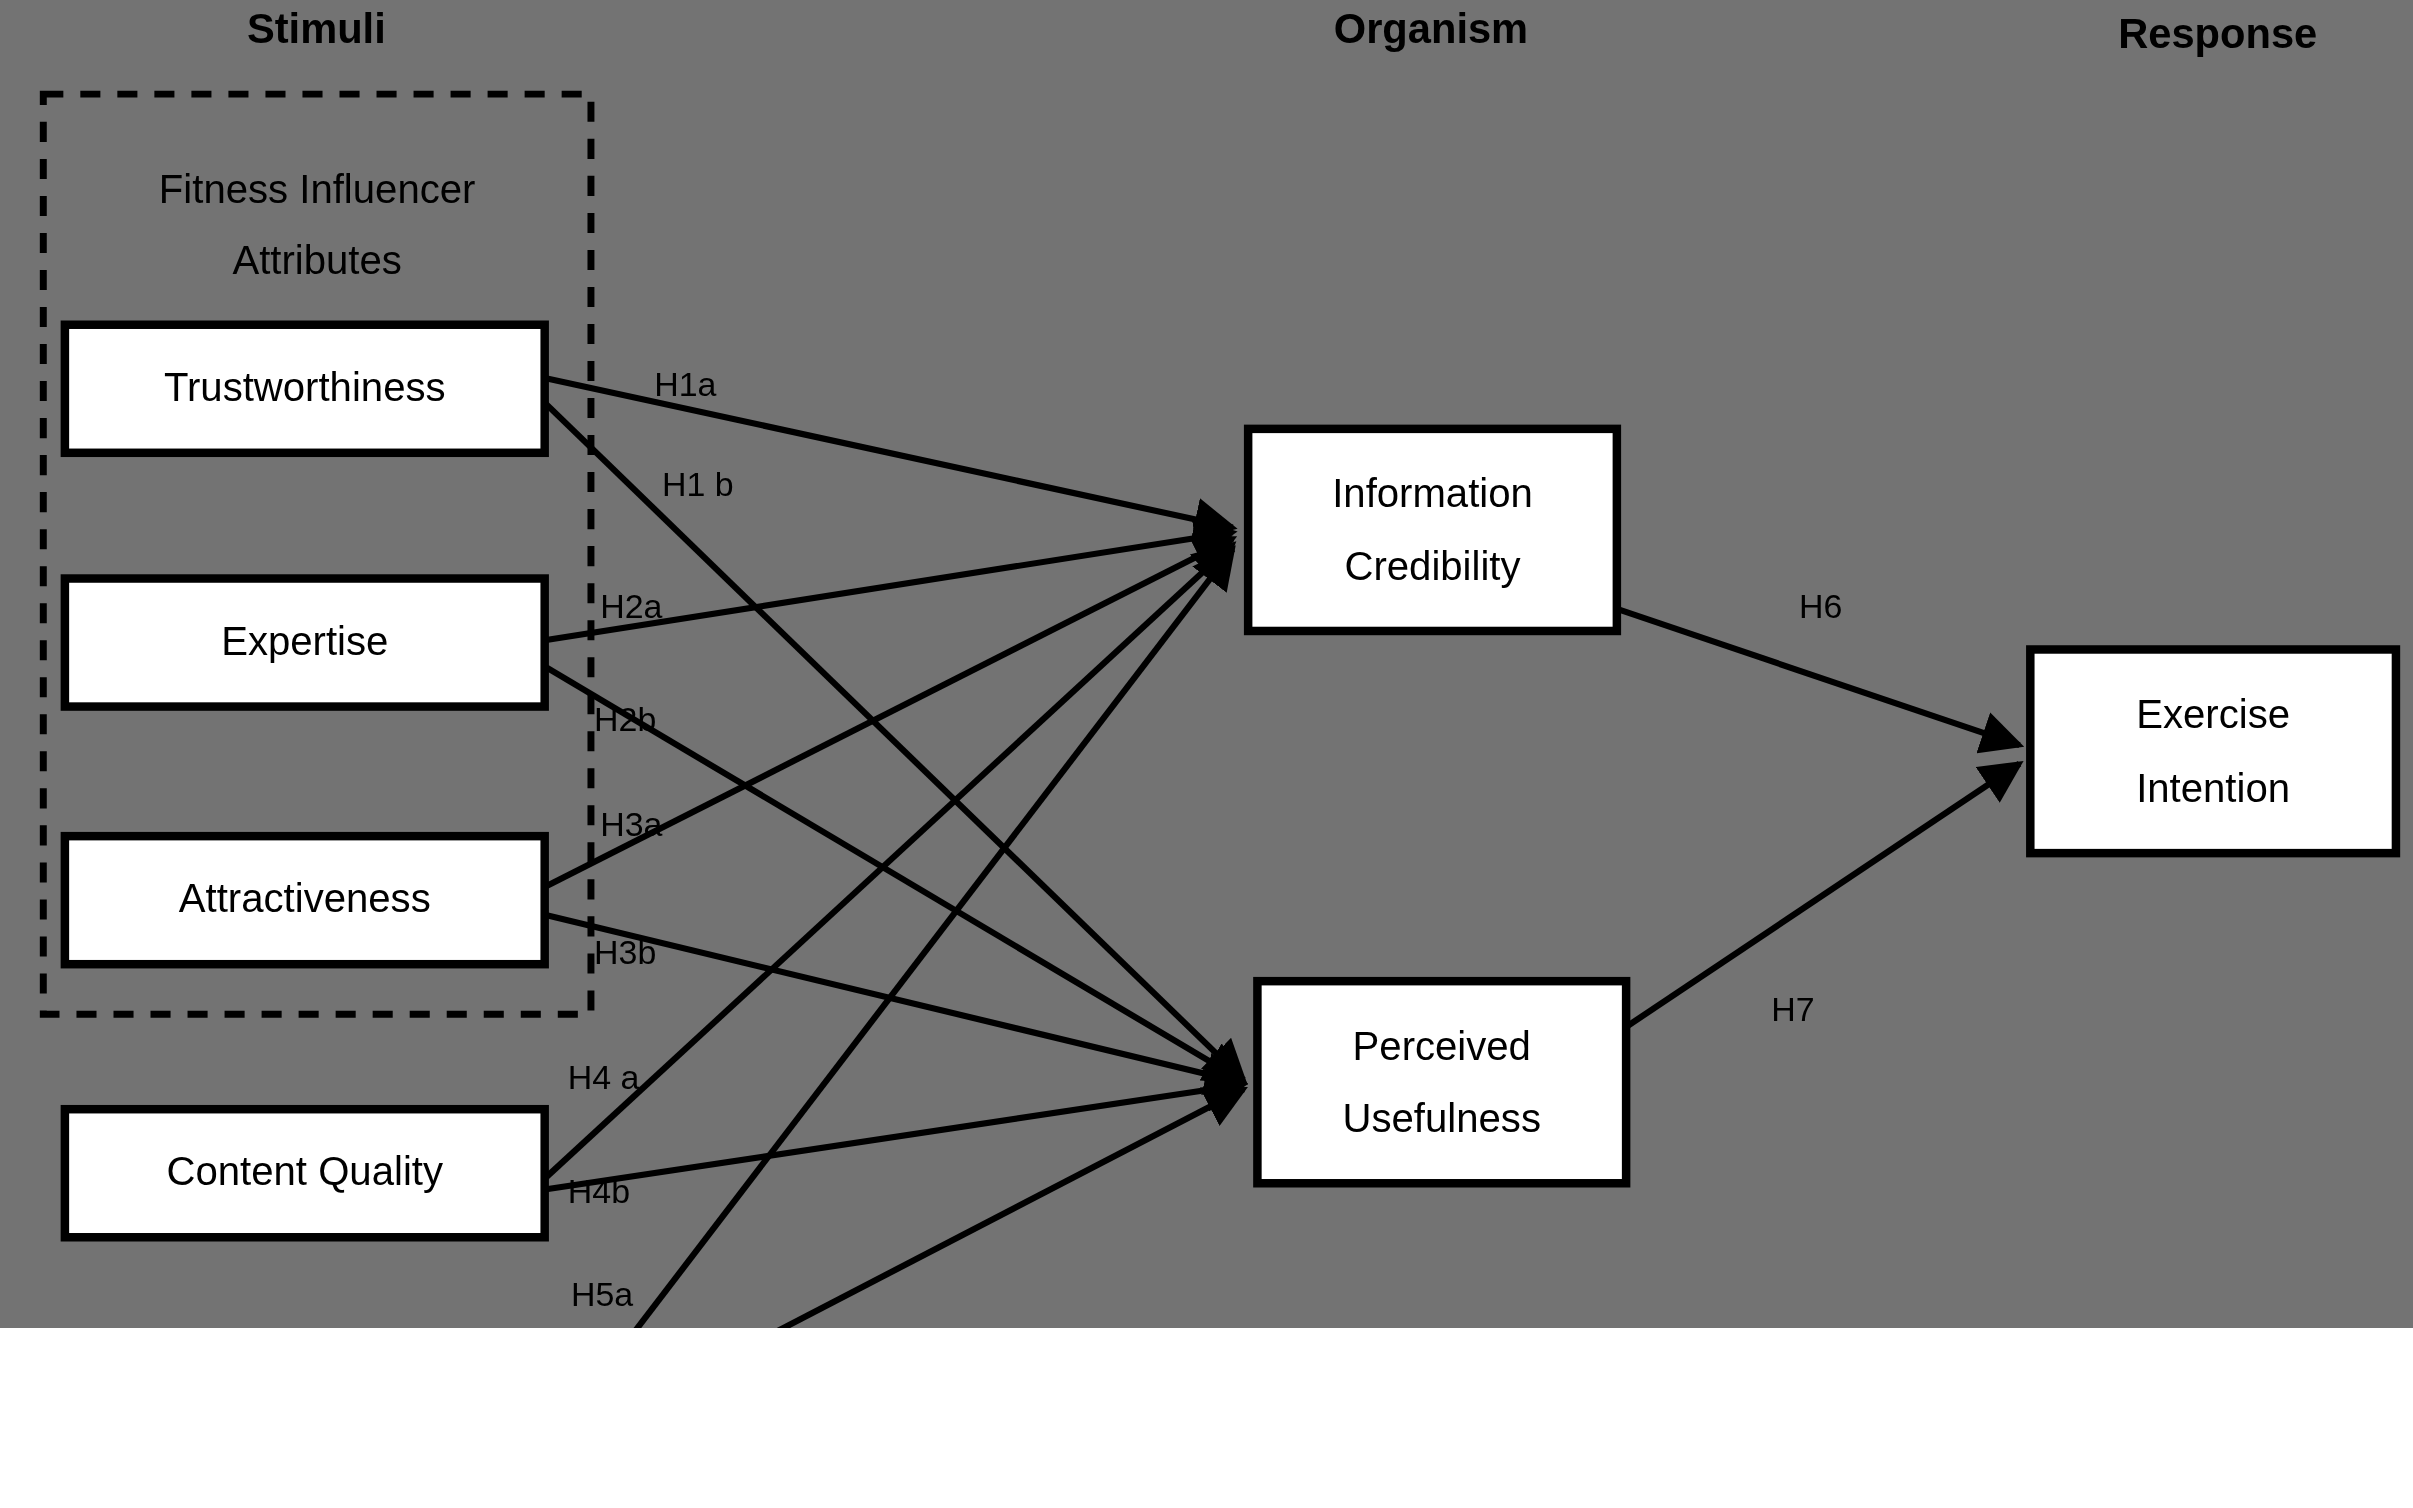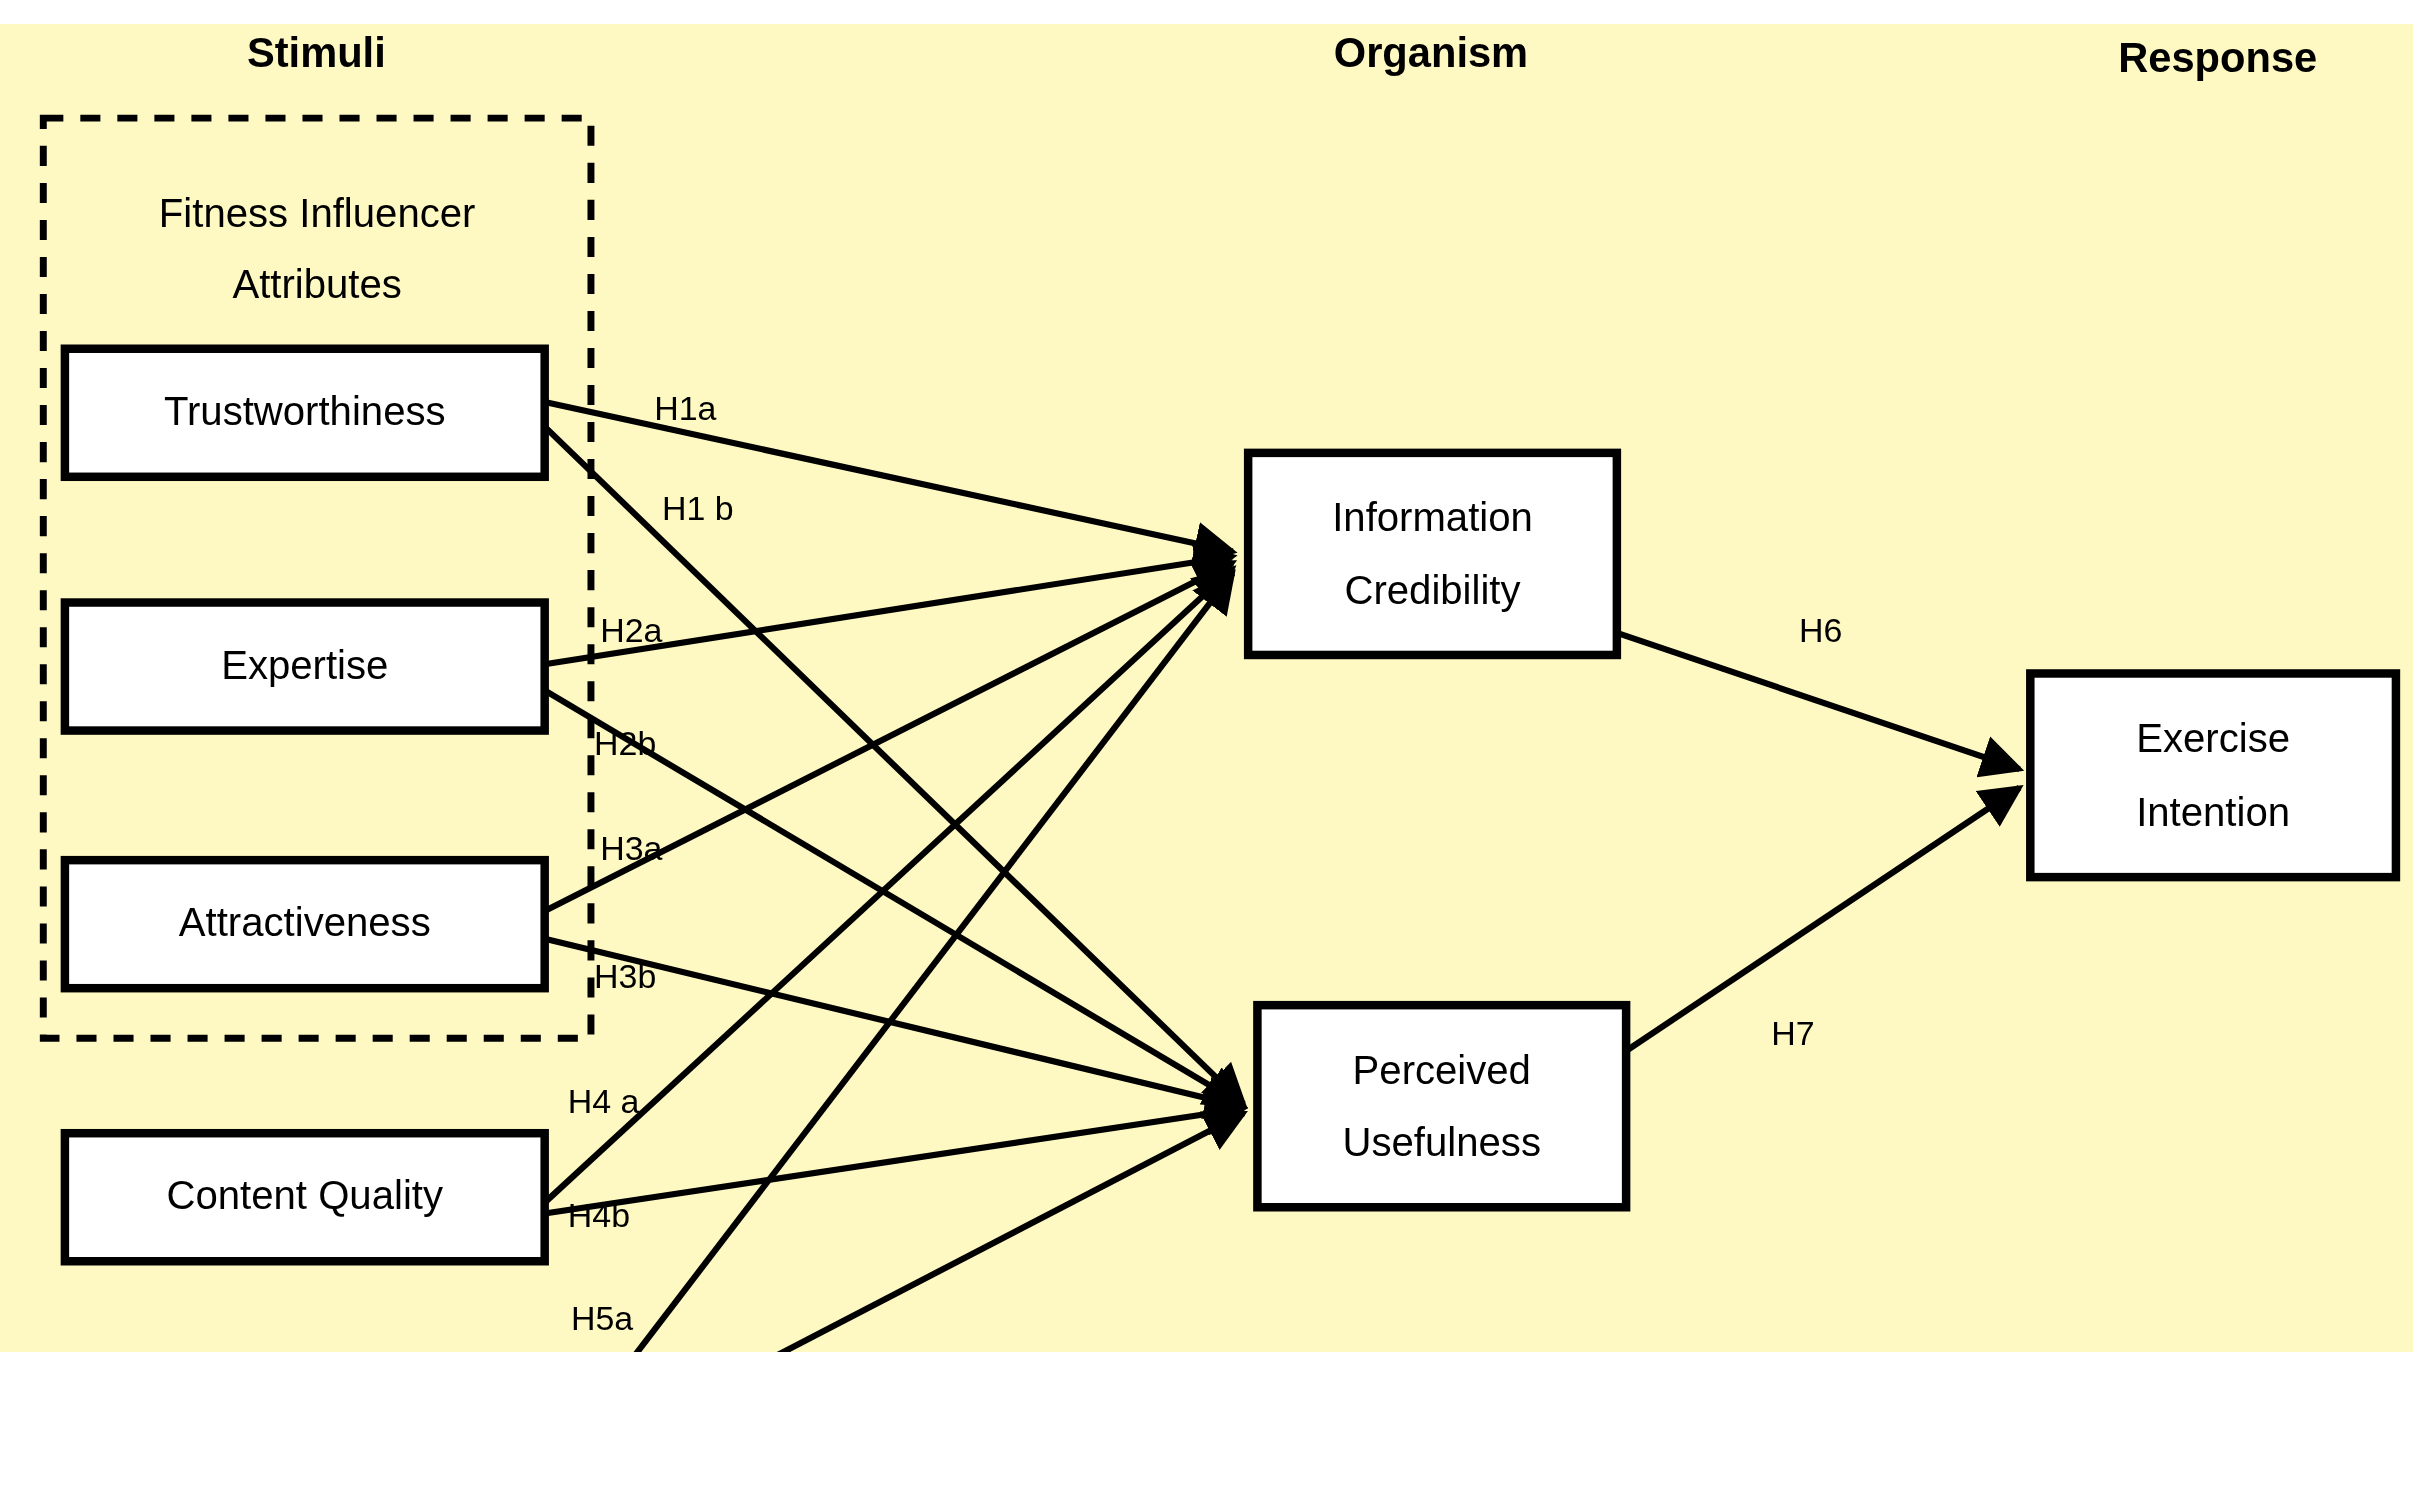--- a/index.html
+++ b/index.html
@@ -8,23 +8,22 @@
     padding: 0;
     background: #ffffff;
   }
   body {
     font-family: "Liberation Sans", sans-serif;
   }
   #canvas {
     position: relative;
     width: 2413px;
     height: 1328px;
-    background: #fef9c3;
+    background: #737373;
     overflow: hidden;
-    margin-top: 24px;
   }
   #diagram-svg {
     position: absolute;
     top: 0;
     left: 0;
     width: 2413px;
     height: 1508px;
   }
   .col-header {
     font-family: "Liberation Sans", sans-serif;

